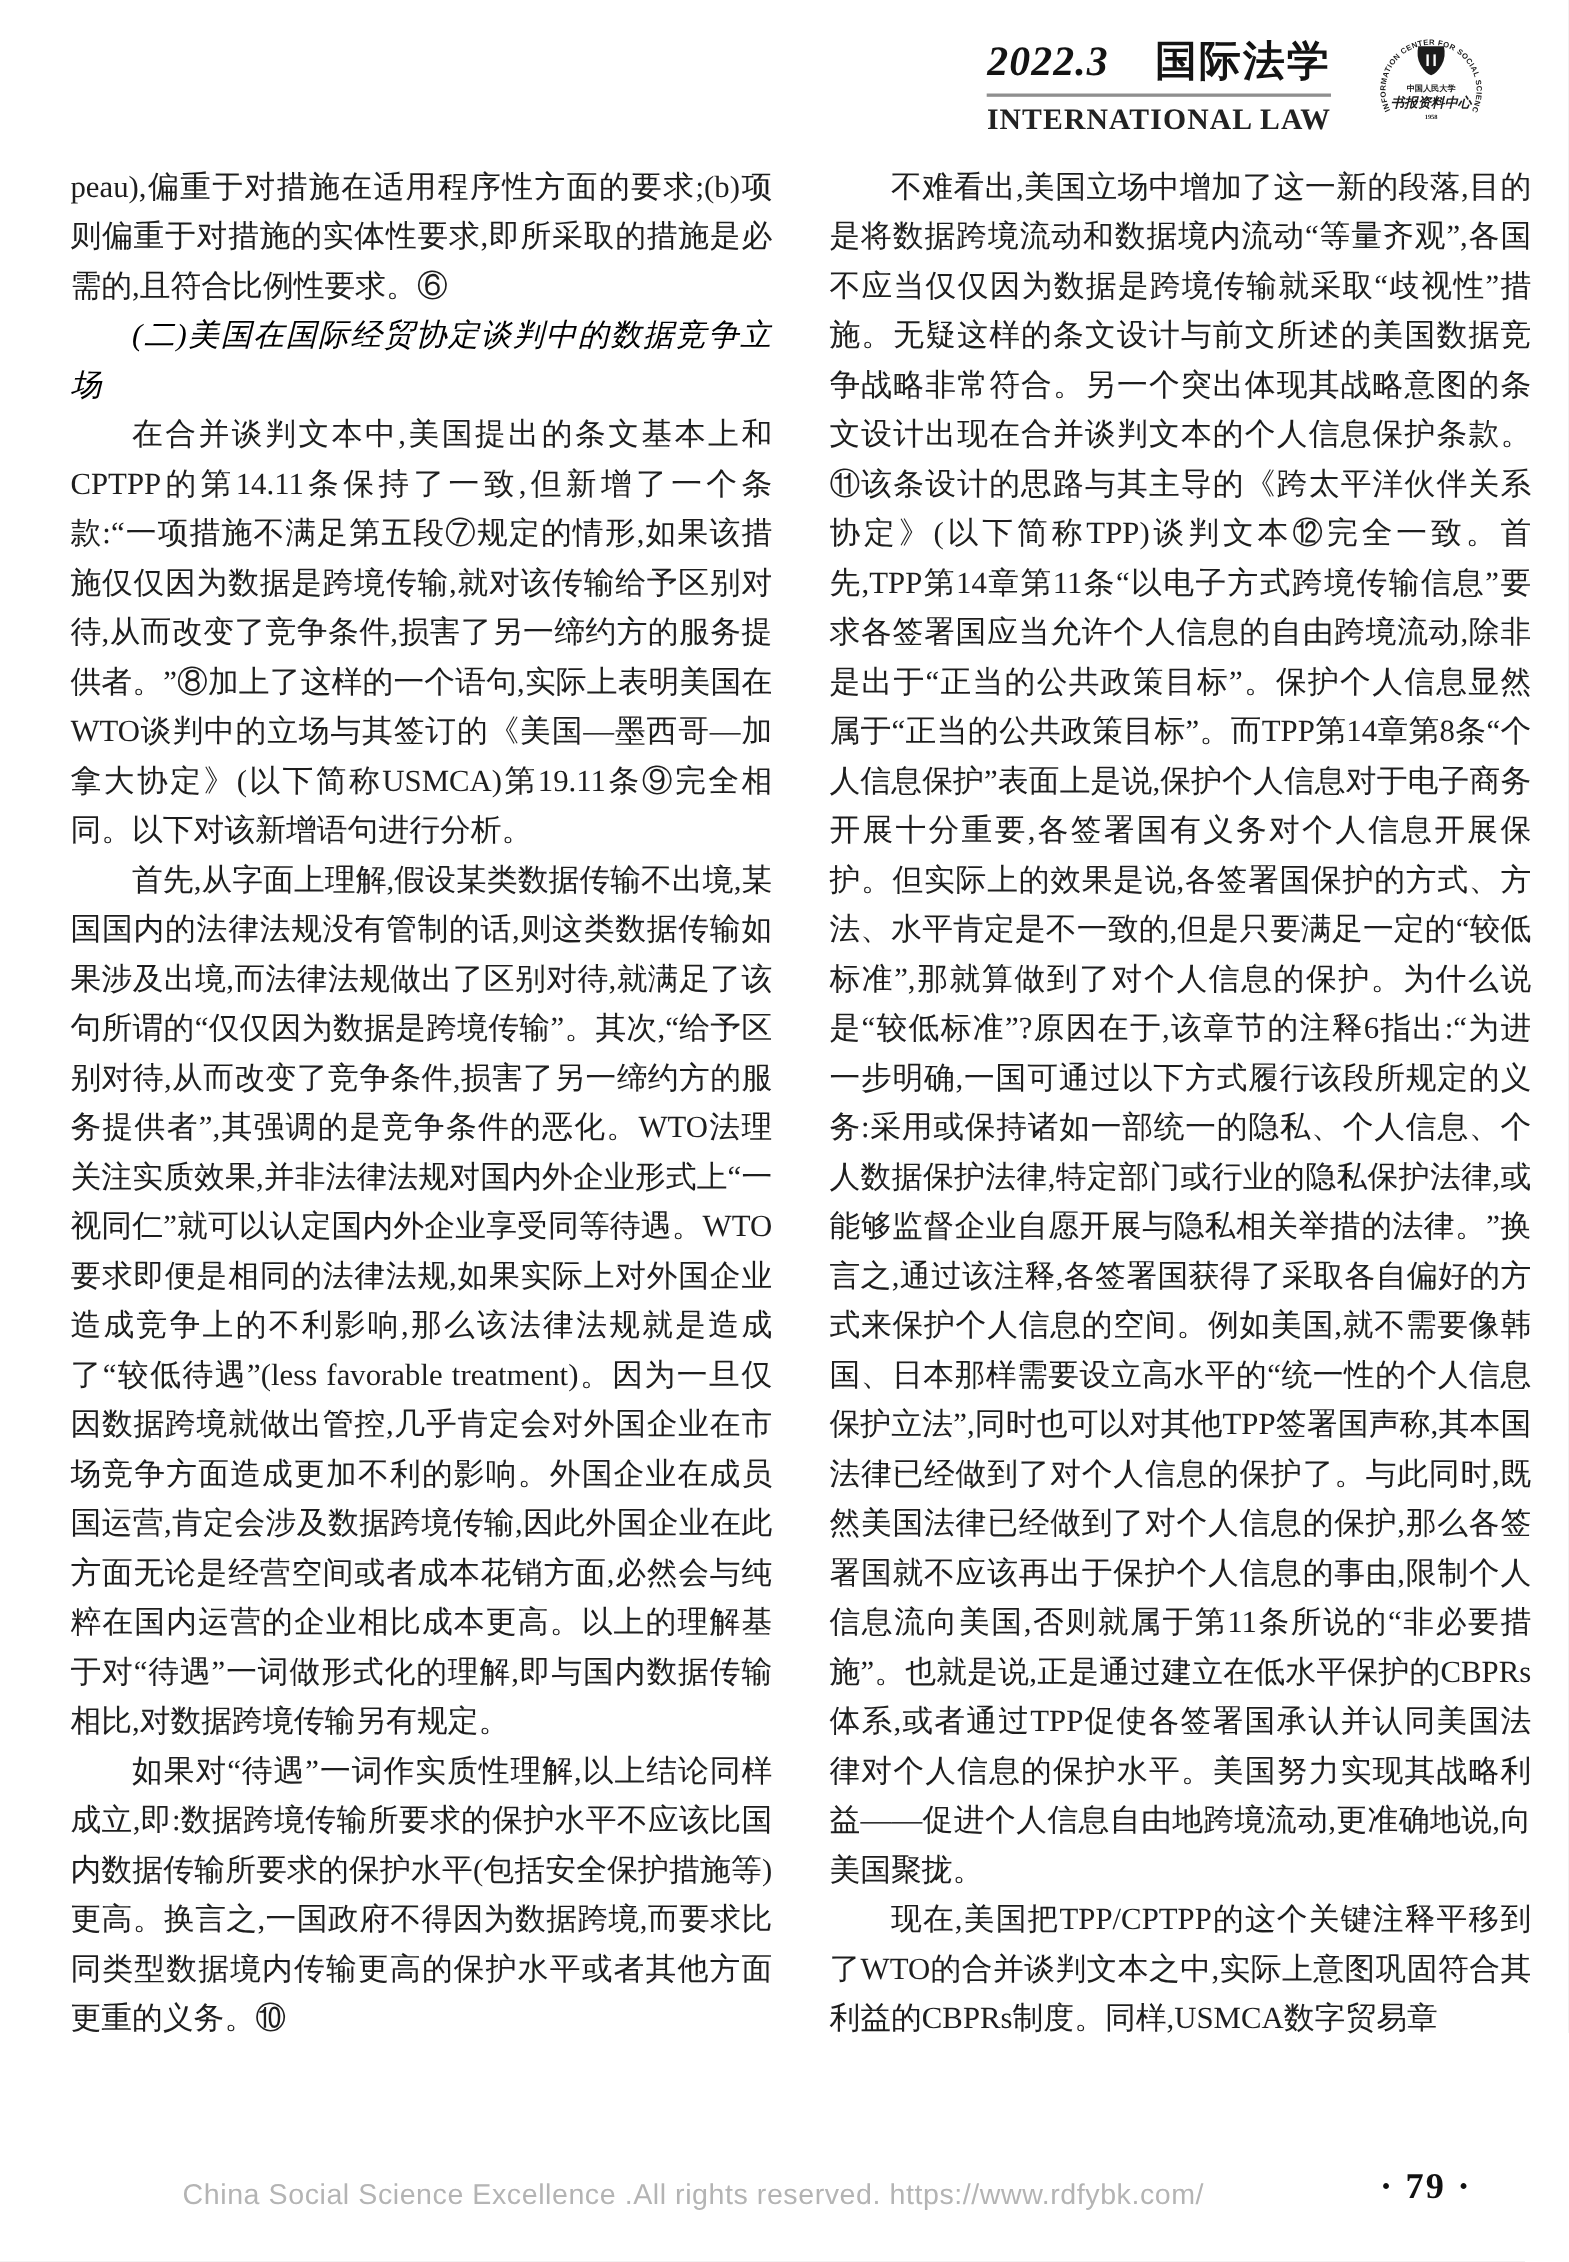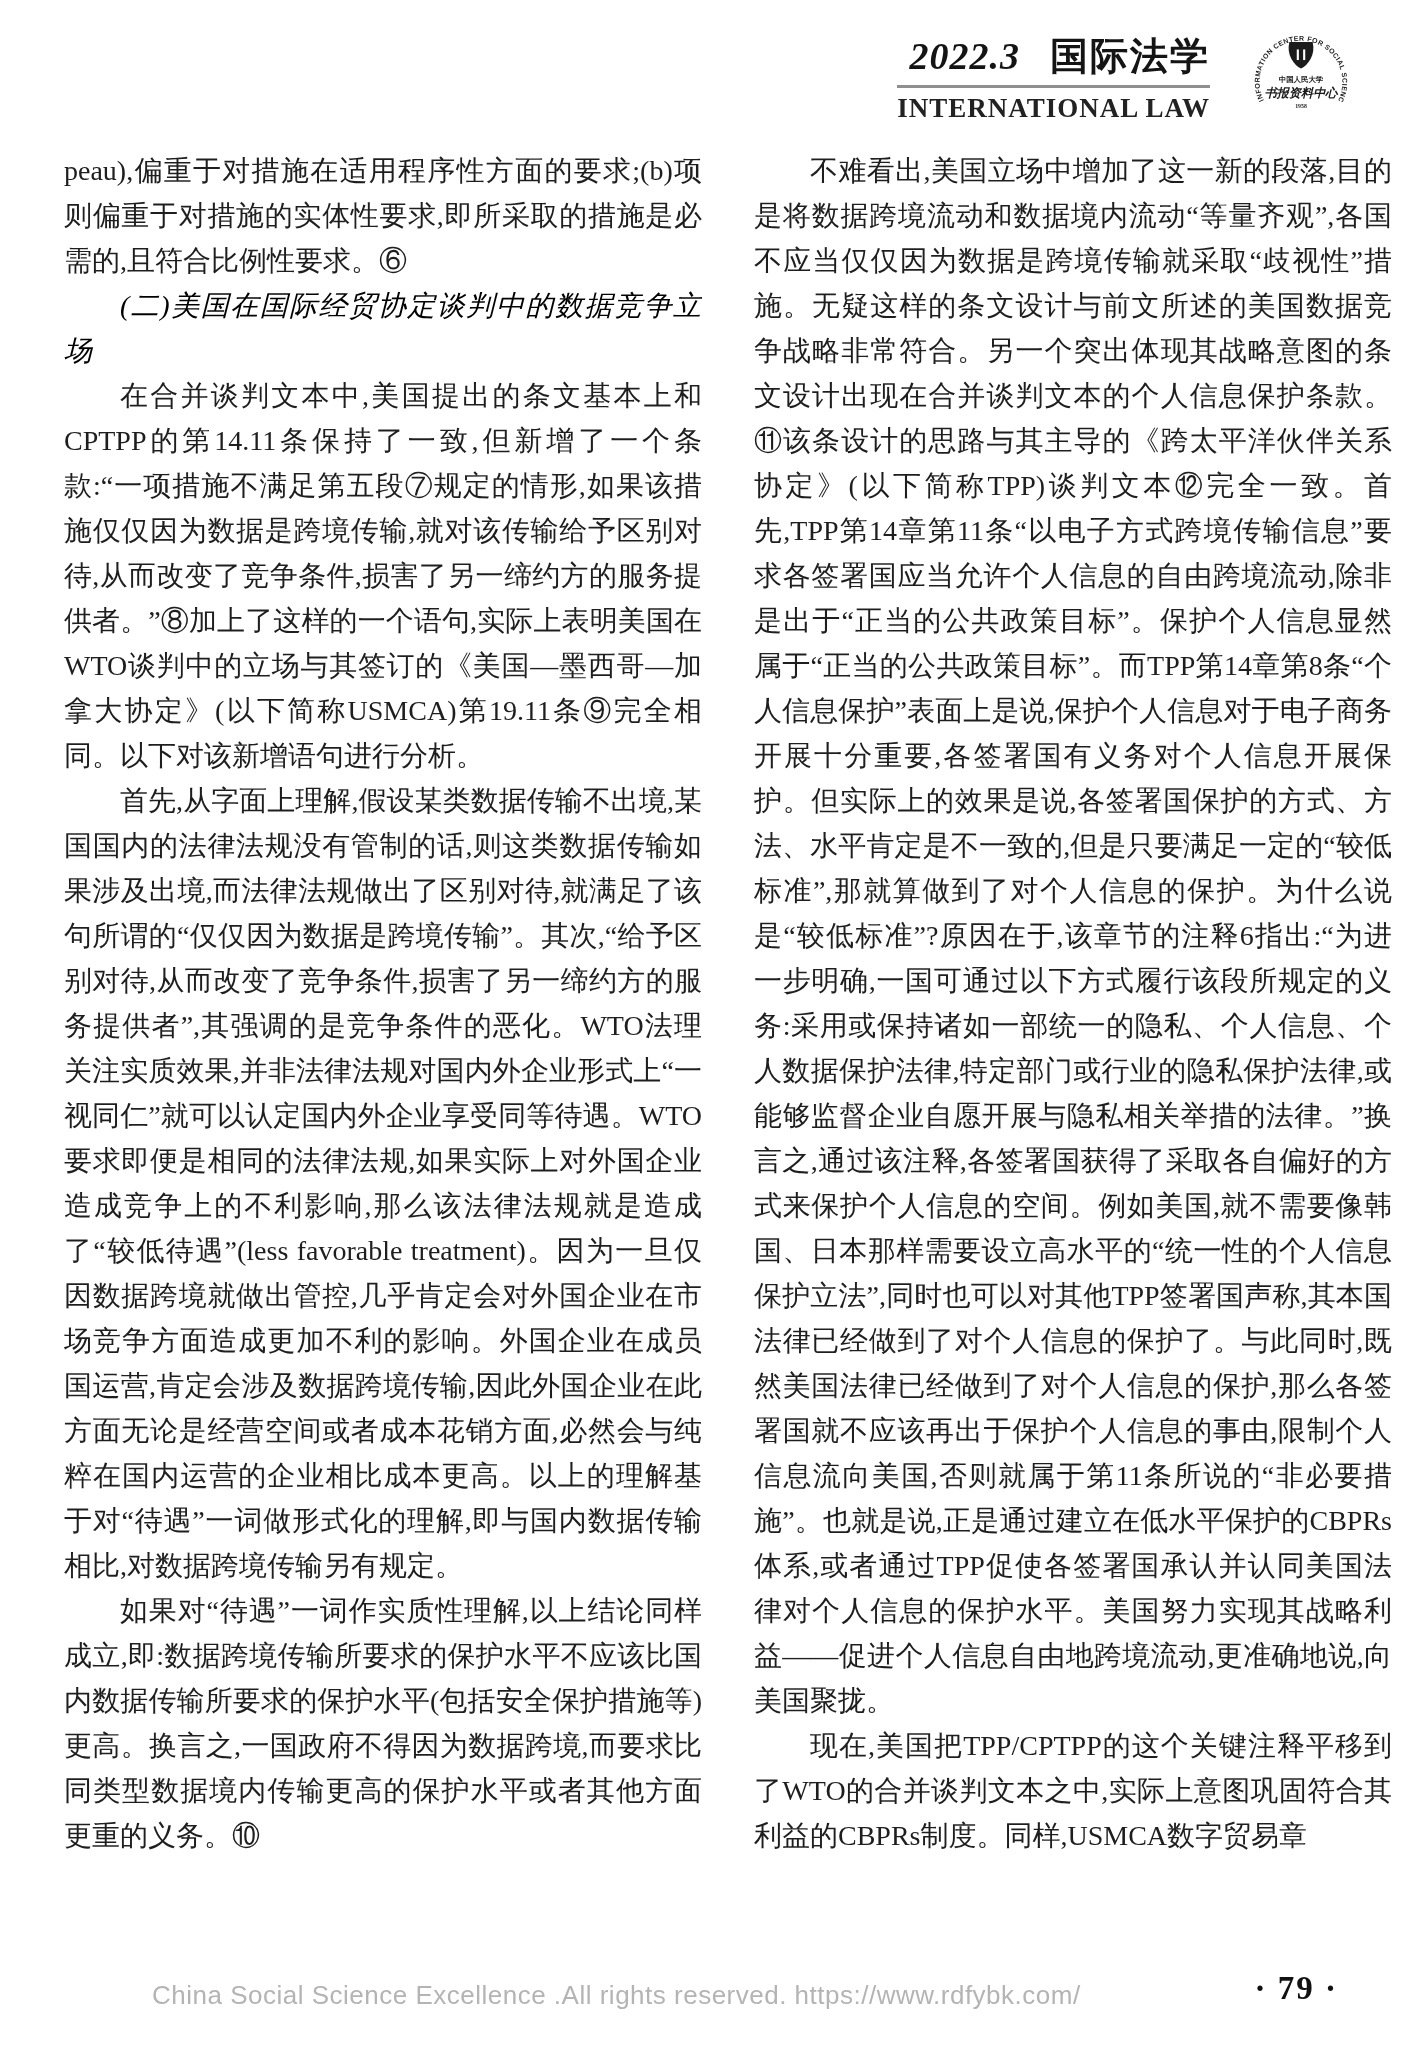--- a/index.html
+++ b/index.html
@@ -17,21 +17,21 @@
   .header-block{
     position:absolute;top:36px;right:216px;
     text-align:right;
   }
   .header-cn{
     display:flex;justify-content:flex-end;align-items:baseline;gap:30px;
     font-size:38px;font-weight:bold;line-height:1.1;
     color:#141414;
   }
   .header-issue{font-style:italic;letter-spacing:1px;}
-  .header-section{letter-spacing:2px;}
+  .header-section{letter-spacing:2px;margin-left:12px;}
   .header-rule{height:3px;background:#8f8f8f;margin:7px 0 5px 0;}
   .header-en{
     font-size:27px;font-weight:bold;
     letter-spacing:1px;text-align:center;color:#222;
   }
   .seal{position:absolute;top:24px;left:1248px;width:106px;height:106px;}
 
   
   .columns{
     position:absolute;left:64px;right:34px;top:148px;bottom:114px;
@@ -48,21 +48,21 @@
   p.para{text-indent:2em;}
   p.heading{
     text-indent:2em;
     font-style:italic;
     letter-spacing:1px;
     color:#000000;
   }
 
   
   .watermark{
-    position:absolute;left:152px;top:1980px;
+    position:absolute;left:166px;top:1980px;
     font-family:"Liberation Sans","DejaVu Sans",sans-serif;
     font-size:26px;color:#b4b4b4;letter-spacing:0.5px;
     white-space:nowrap;
   }
   .page-number{
     position:absolute;right:88px;top:1970px;
     font-size:33px;font-weight:bold;color:#111;
     letter-spacing:2px;white-space:nowrap;
   }
 

